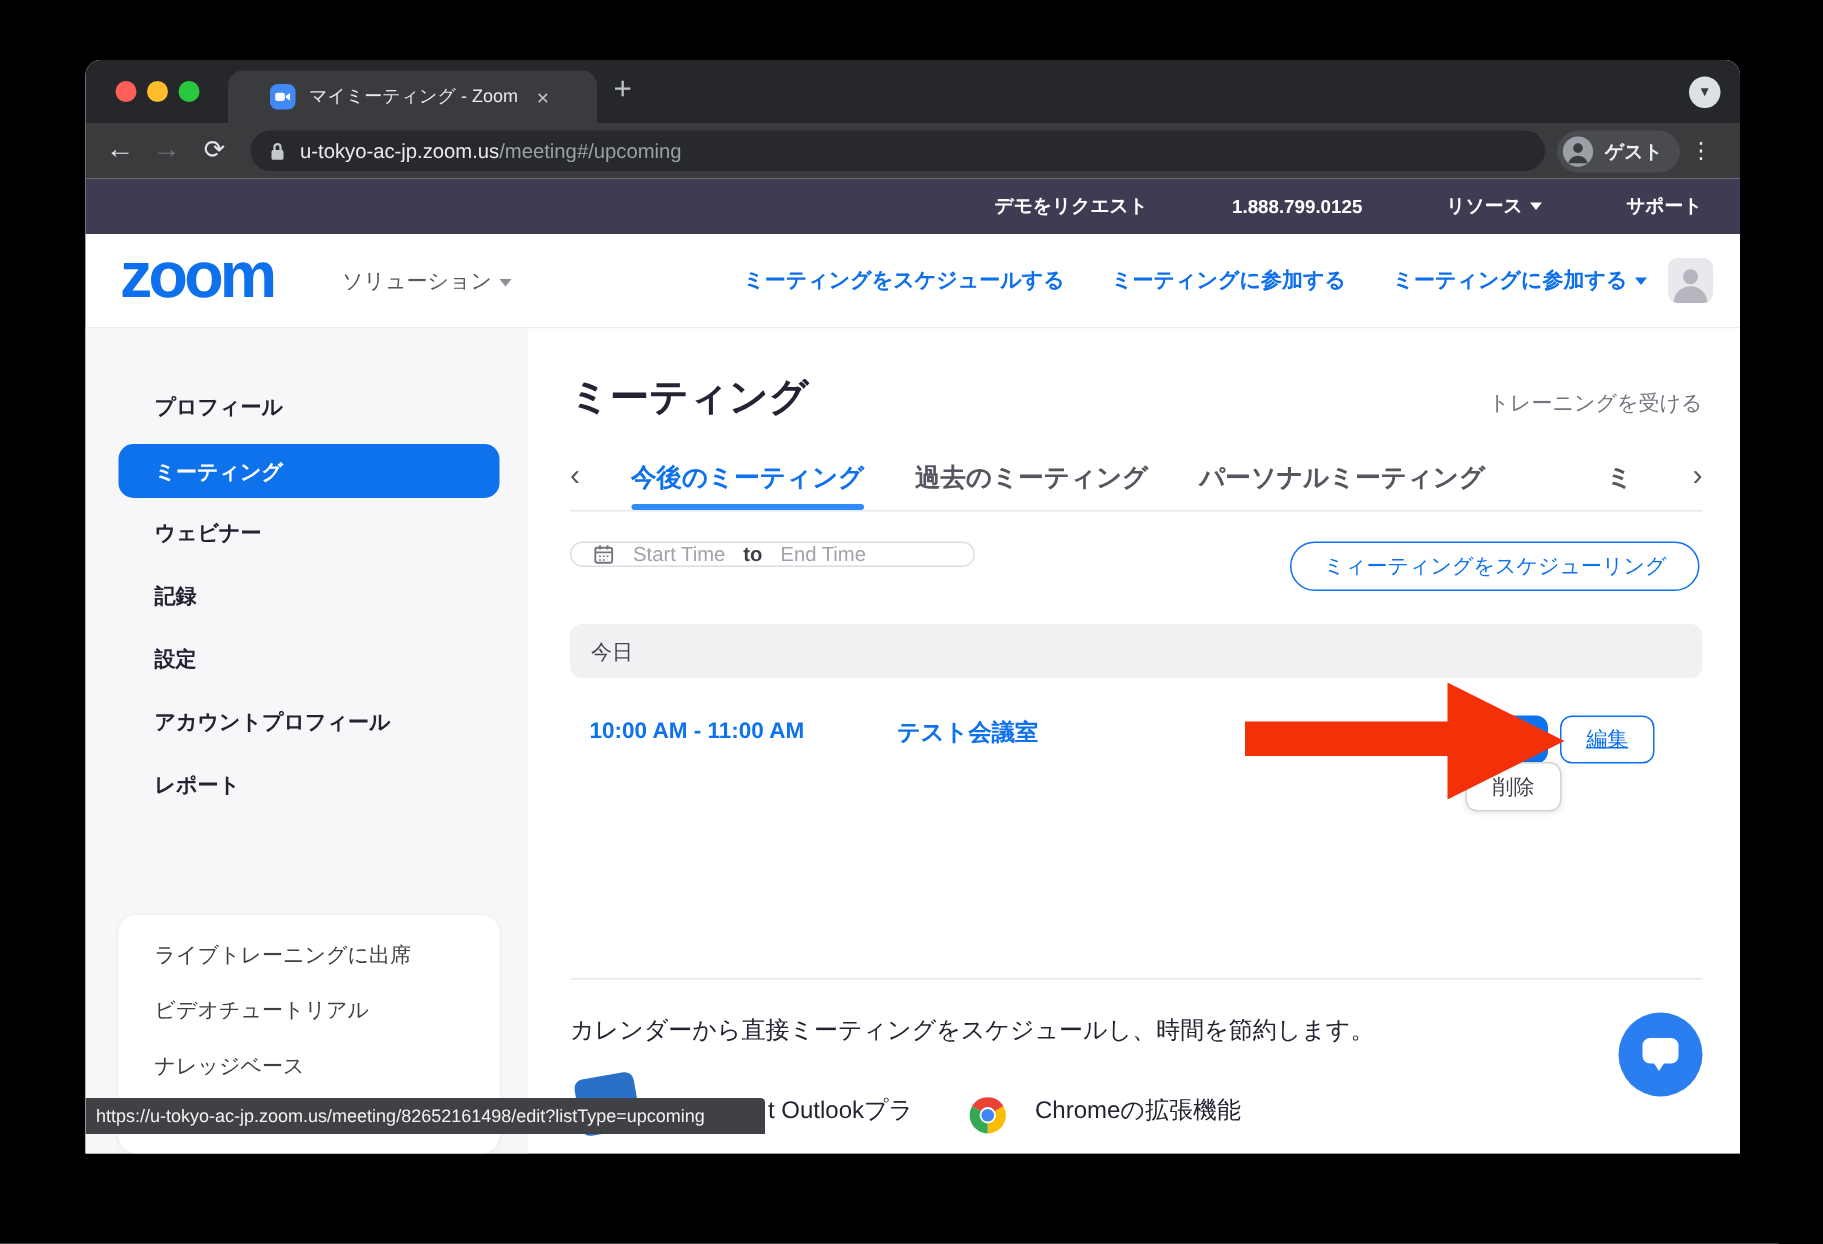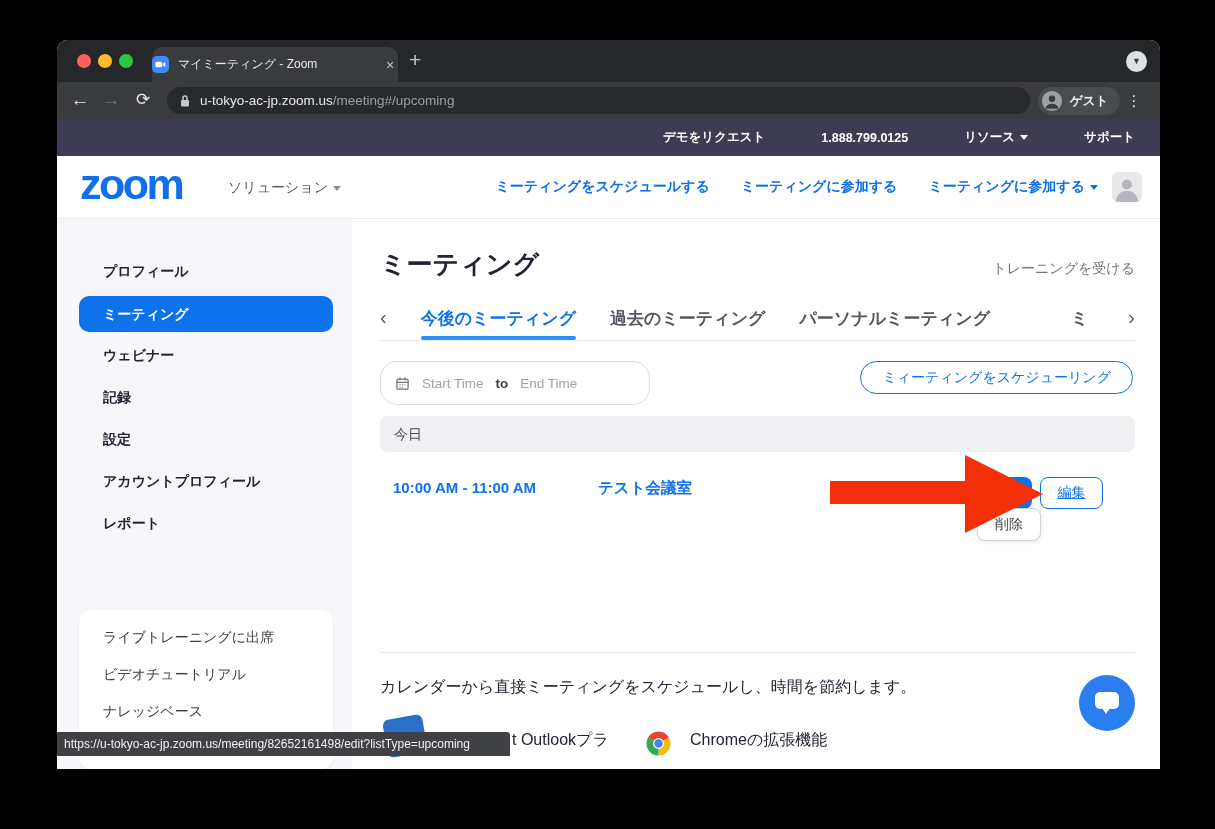--- a/index.html
+++ b/index.html
@@ -8,21 +8,21 @@
   .window { position:absolute; left:57px; top:40px; width:1103px; height:729px;
             border-radius:10px 10px 0 0; overflow:hidden; background:#fff; }
 
   
   .tabstrip { position:relative; height:42px; background:#26272a; }
   .light { position:absolute; top:14px; width:14px; height:14px; border-radius:50%; }
   .light.red { left:20px; background:#ff5f57; }
   .light.yellow { left:41px; background:#febc2e; }
   .light.green { left:62px; background:#2ac840; }
   .tab { position:absolute; left:95px; top:7px; width:246px; height:35px; background:#3a3b3e;
-         border-radius:10px 10px 0 0; display:flex; align-items:center; padding:0 0; gap:9px; }
+         border-radius:10px 10px 0 0; display:flex; align-items:center; padding:0 28px; gap:9px; }
   .favicon { width:17px; height:17px; border-radius:5px; background:#418af6; flex:none;
              display:flex; align-items:center; justify-content:center; }
   .tab-title { flex:1; font-size:12px; color:#e8eaed; white-space:nowrap; overflow:hidden; }
   .tab-close { color:#c3c6ca; font-size:14px; width:16px; text-align:center; cursor:default; }
   .newtab { position:absolute; left:352px; top:8px; font-size:21px; color:#bdc1c6; }
   .tabsearch { position:absolute; right:13px; top:11px; width:21px; height:21px; border-radius:50%;
                background:#dde1e5; color:#3a3b3e; font-size:9px; text-align:center; line-height:21px; }
 
   
   .toolbar { position:relative; height:37px; background:#3a3b3d; }
@@ -76,21 +76,21 @@
   .m-tabs { position:absolute; left:323px; right:25px; top:81px; height:41px; border-bottom:1px solid #e8e8ee;
             display:flex; align-items:stretch; gap:34px; font-size:17px; font-weight:700; color:#55565f; }
   .m-tab { position:relative; line-height:37px; white-space:nowrap; }
   .m-tab.active { color:#0e72ed; }
   .m-tab.active::after { content:""; position:absolute; left:0; right:0; bottom:0; height:4px;
                          background:#2d8cff; border-radius:2px; }
   .tab-chev { line-height:35px; font-size:20px; color:#55565f; font-weight:400; }
   .tab-chev.next { margin-left:6px; }
   .m-tab.trunc { margin-left:auto; }
 
-  .filterbox { position:absolute; left:323px; top:142px; width:270px; height:44px; border:1px solid #dcdce4;
+  .filterbox { position:absolute; left:323px; top:142px; width:270px; height:17px; border:1px solid #dcdce4;
                border-radius:17px; display:flex; align-items:center; gap:12px; padding:0 14px; background:#fff; }
   .ph { font-size:13.5px; color:#a2a2ac; }
   .to-lbl { font-size:13.5px; color:#3f3f49; font-weight:600; }
   .schedule-btn { position:absolute; right:27px; top:142px; height:33px; border:1px solid #0e72ed;
                   border-radius:17px; background:#fff; color:#0e72ed; font-size:14px; line-height:31px;
                   padding:0 21px; white-space:nowrap; }
 
   .groupband { position:absolute; left:323px; right:25px; top:197px; height:36px; background:#f1f1f4;
                border-radius:8px; line-height:36px; padding-left:14px; font-size:14px; color:#45454f; }
 

